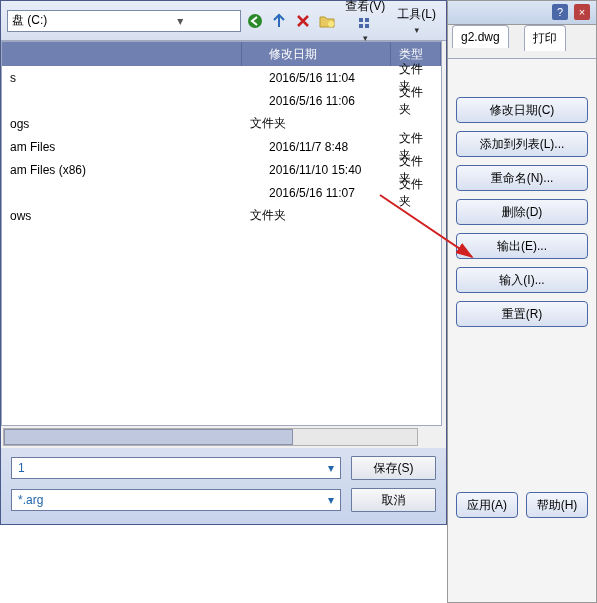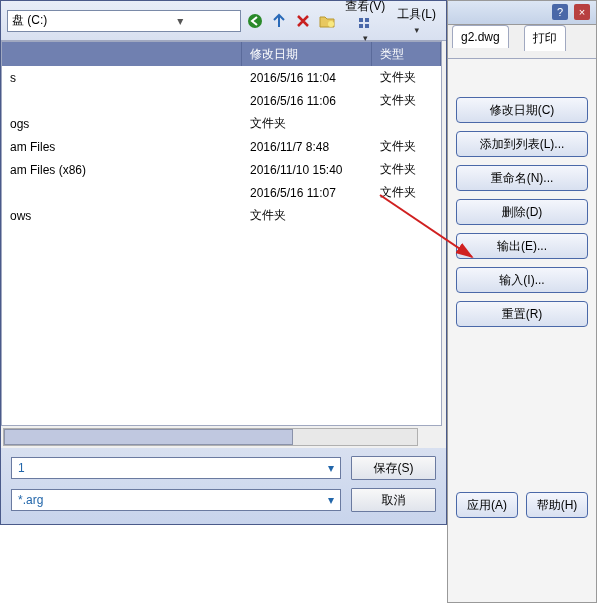--- a/index.html
+++ b/index.html
@@ -11,21 +11,21 @@
 .path-field span { flex: 1; }
 .path-field .dd { width: 14px; text-align: center; color: #555; cursor: pointer; }
 .tb-icon { width: 20px; height: 20px; display: flex; align-items: center; justify-content: center; cursor: pointer; border-radius: 2px; }
 .tb-label { display: flex; align-items: center; gap: 2px; cursor: pointer; padding: 2px 4px; flex-direction: column; }
 .tb-label .dd { font-size: 9px; color: #333; }
 
 .list-area { position: absolute; left: 0; top: 40px; right: 4px; bottom: 98px; background: #fff; border: 1px solid #a0a8c0; overflow: hidden; }
 .list-header { display: flex; background: #7080b0; color: #fff; height: 24px; align-items: stretch; }
 .list-header .col { padding: 4px 8px; border-right: 1px solid #5a6a9a; display: flex; align-items: center; }
 .col-name { width: 240px; }
-.col-date { width: 130px; }
+.col-date { width: 130px; margin-left: 19px; }
 .col-type { flex: 1; }
 .list-body { }
 .row { display: flex; height: 23px; align-items: center; }
 .row .col { padding: 2px 8px; color: #000; }
 .row .col-name { width: 240px; }
 .row .col-date { width: 130px; }
 .row .col-type { flex: 1; }
 
 .scrollbar-h { position: absolute; left: 2px; right: 28px; bottom: 78px; height: 18px; background: #e8e8e8; border: 1px solid #b0b0b0; }
 .scrollbar-h .thumb { position: absolute; left: 0; top: 0; bottom: 0; width: 70%; background: #c0c8e0; border: 1px solid #8a92aa; }

